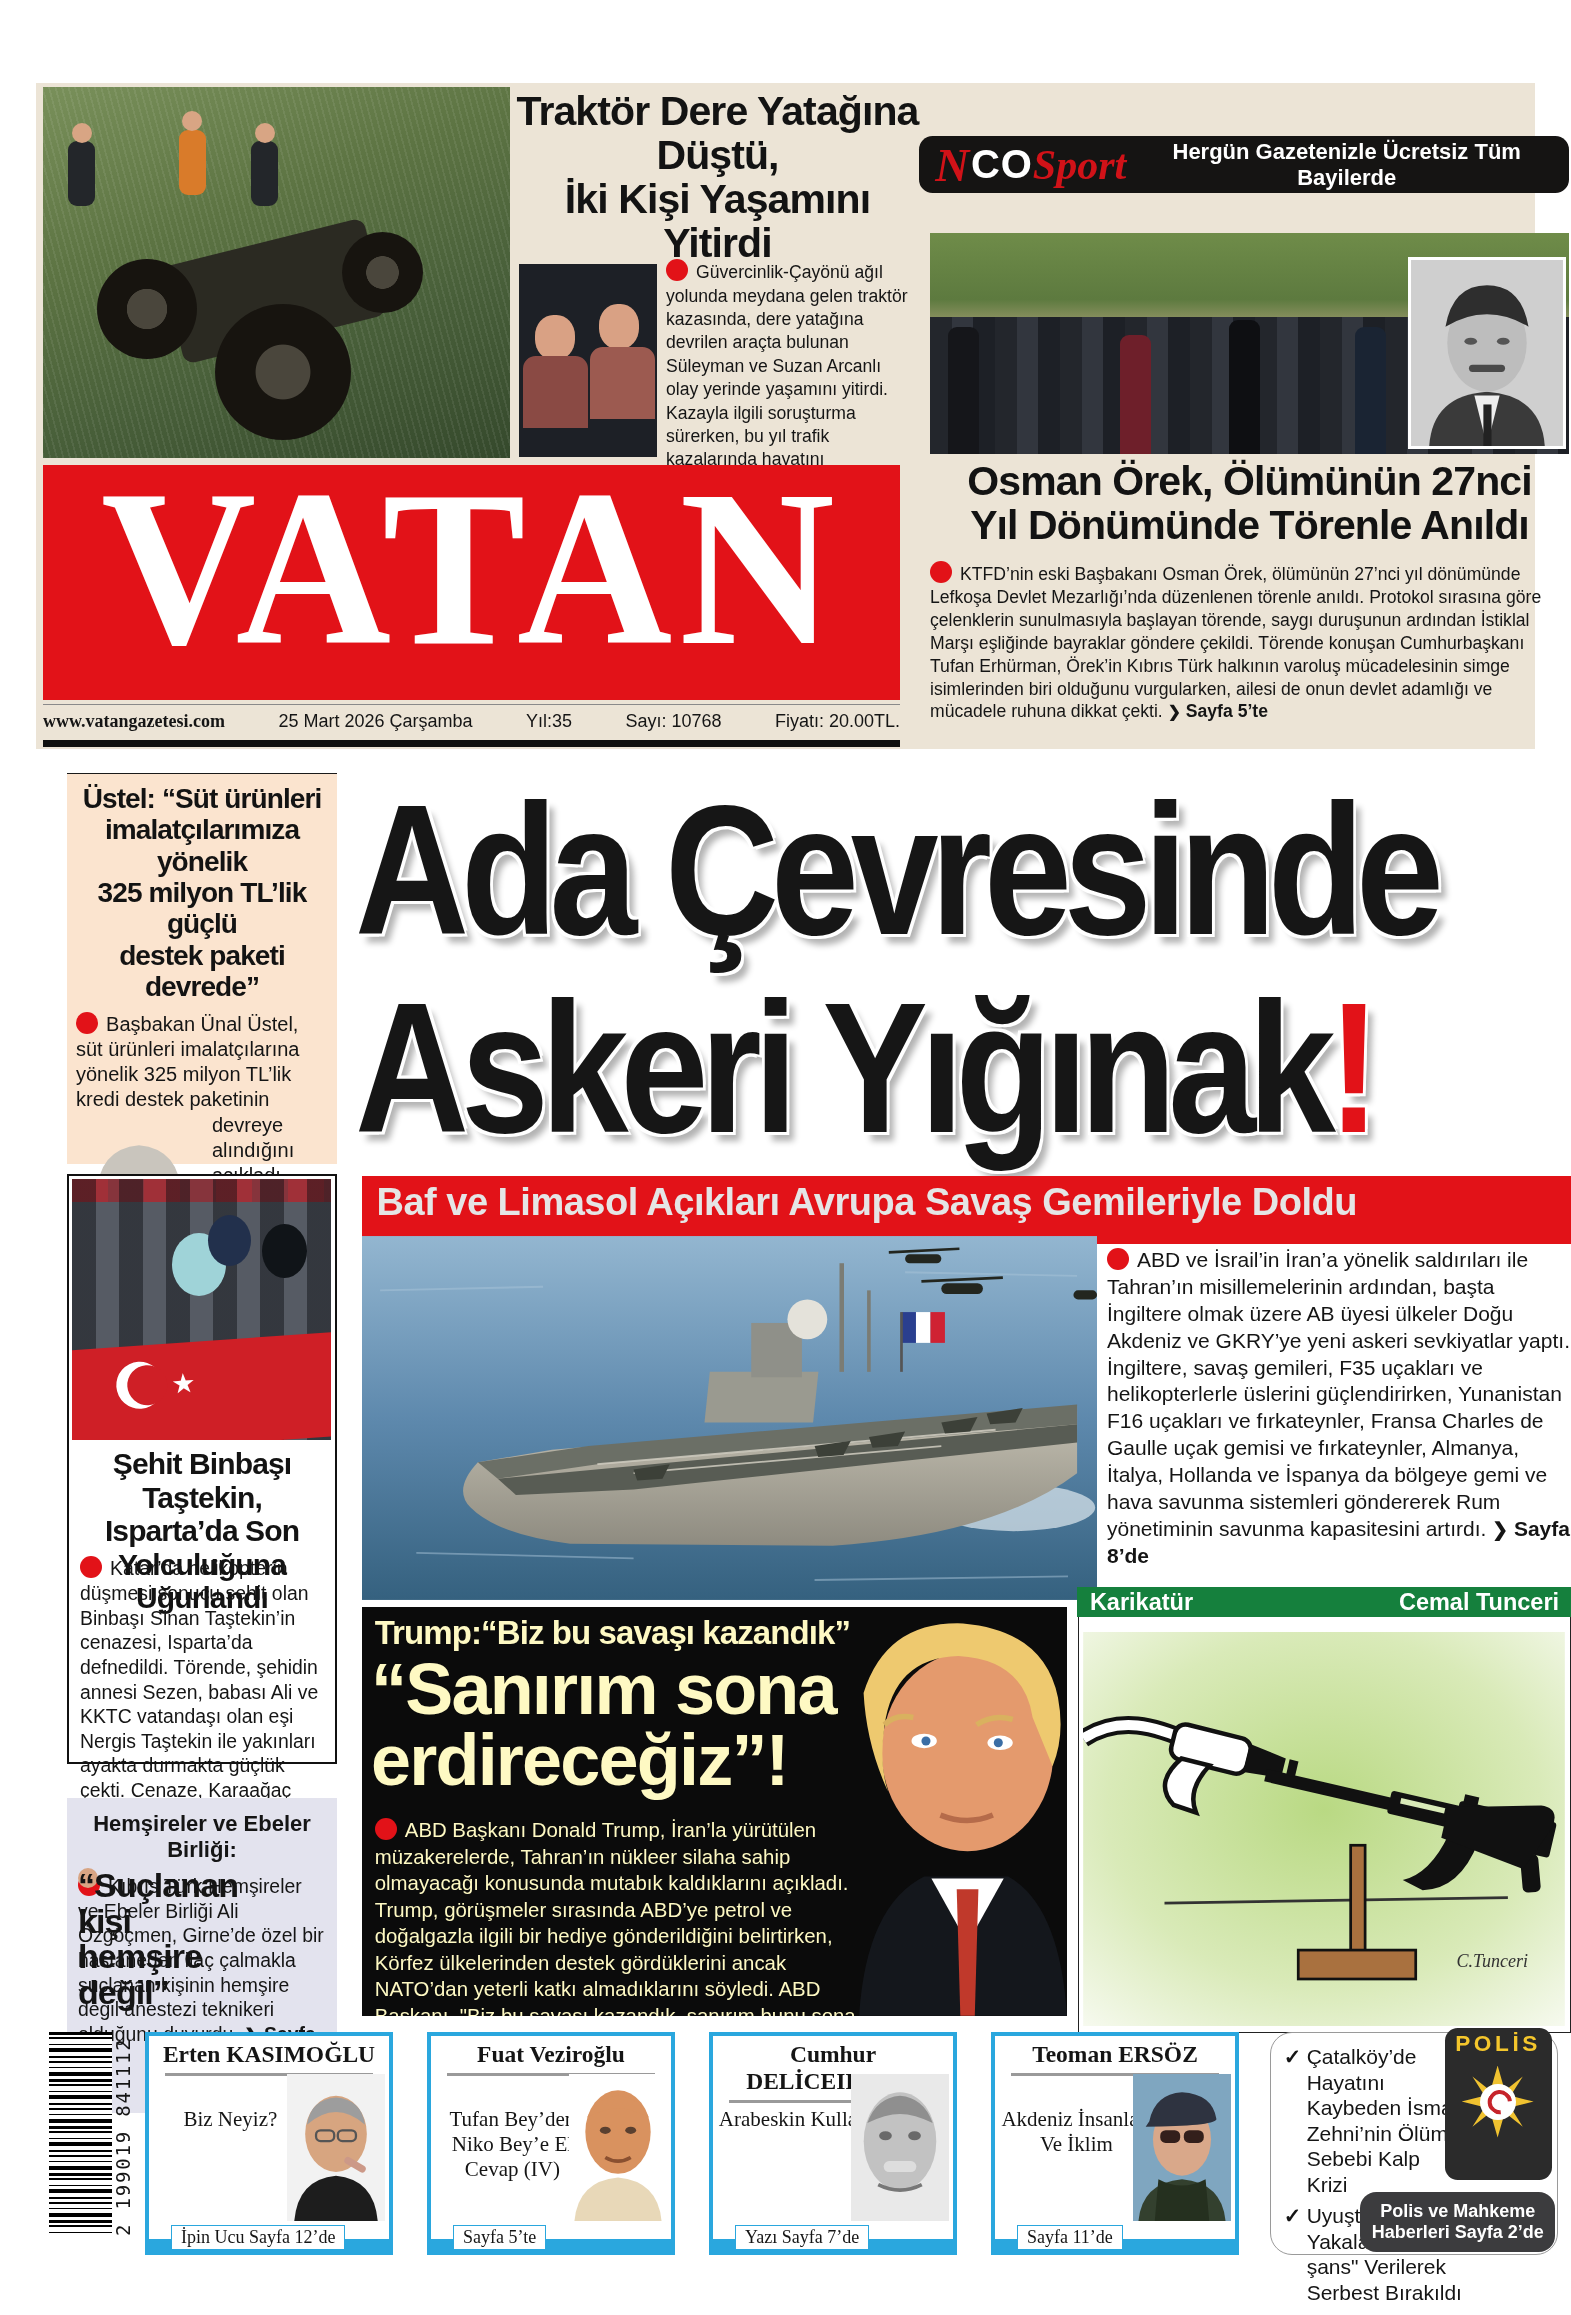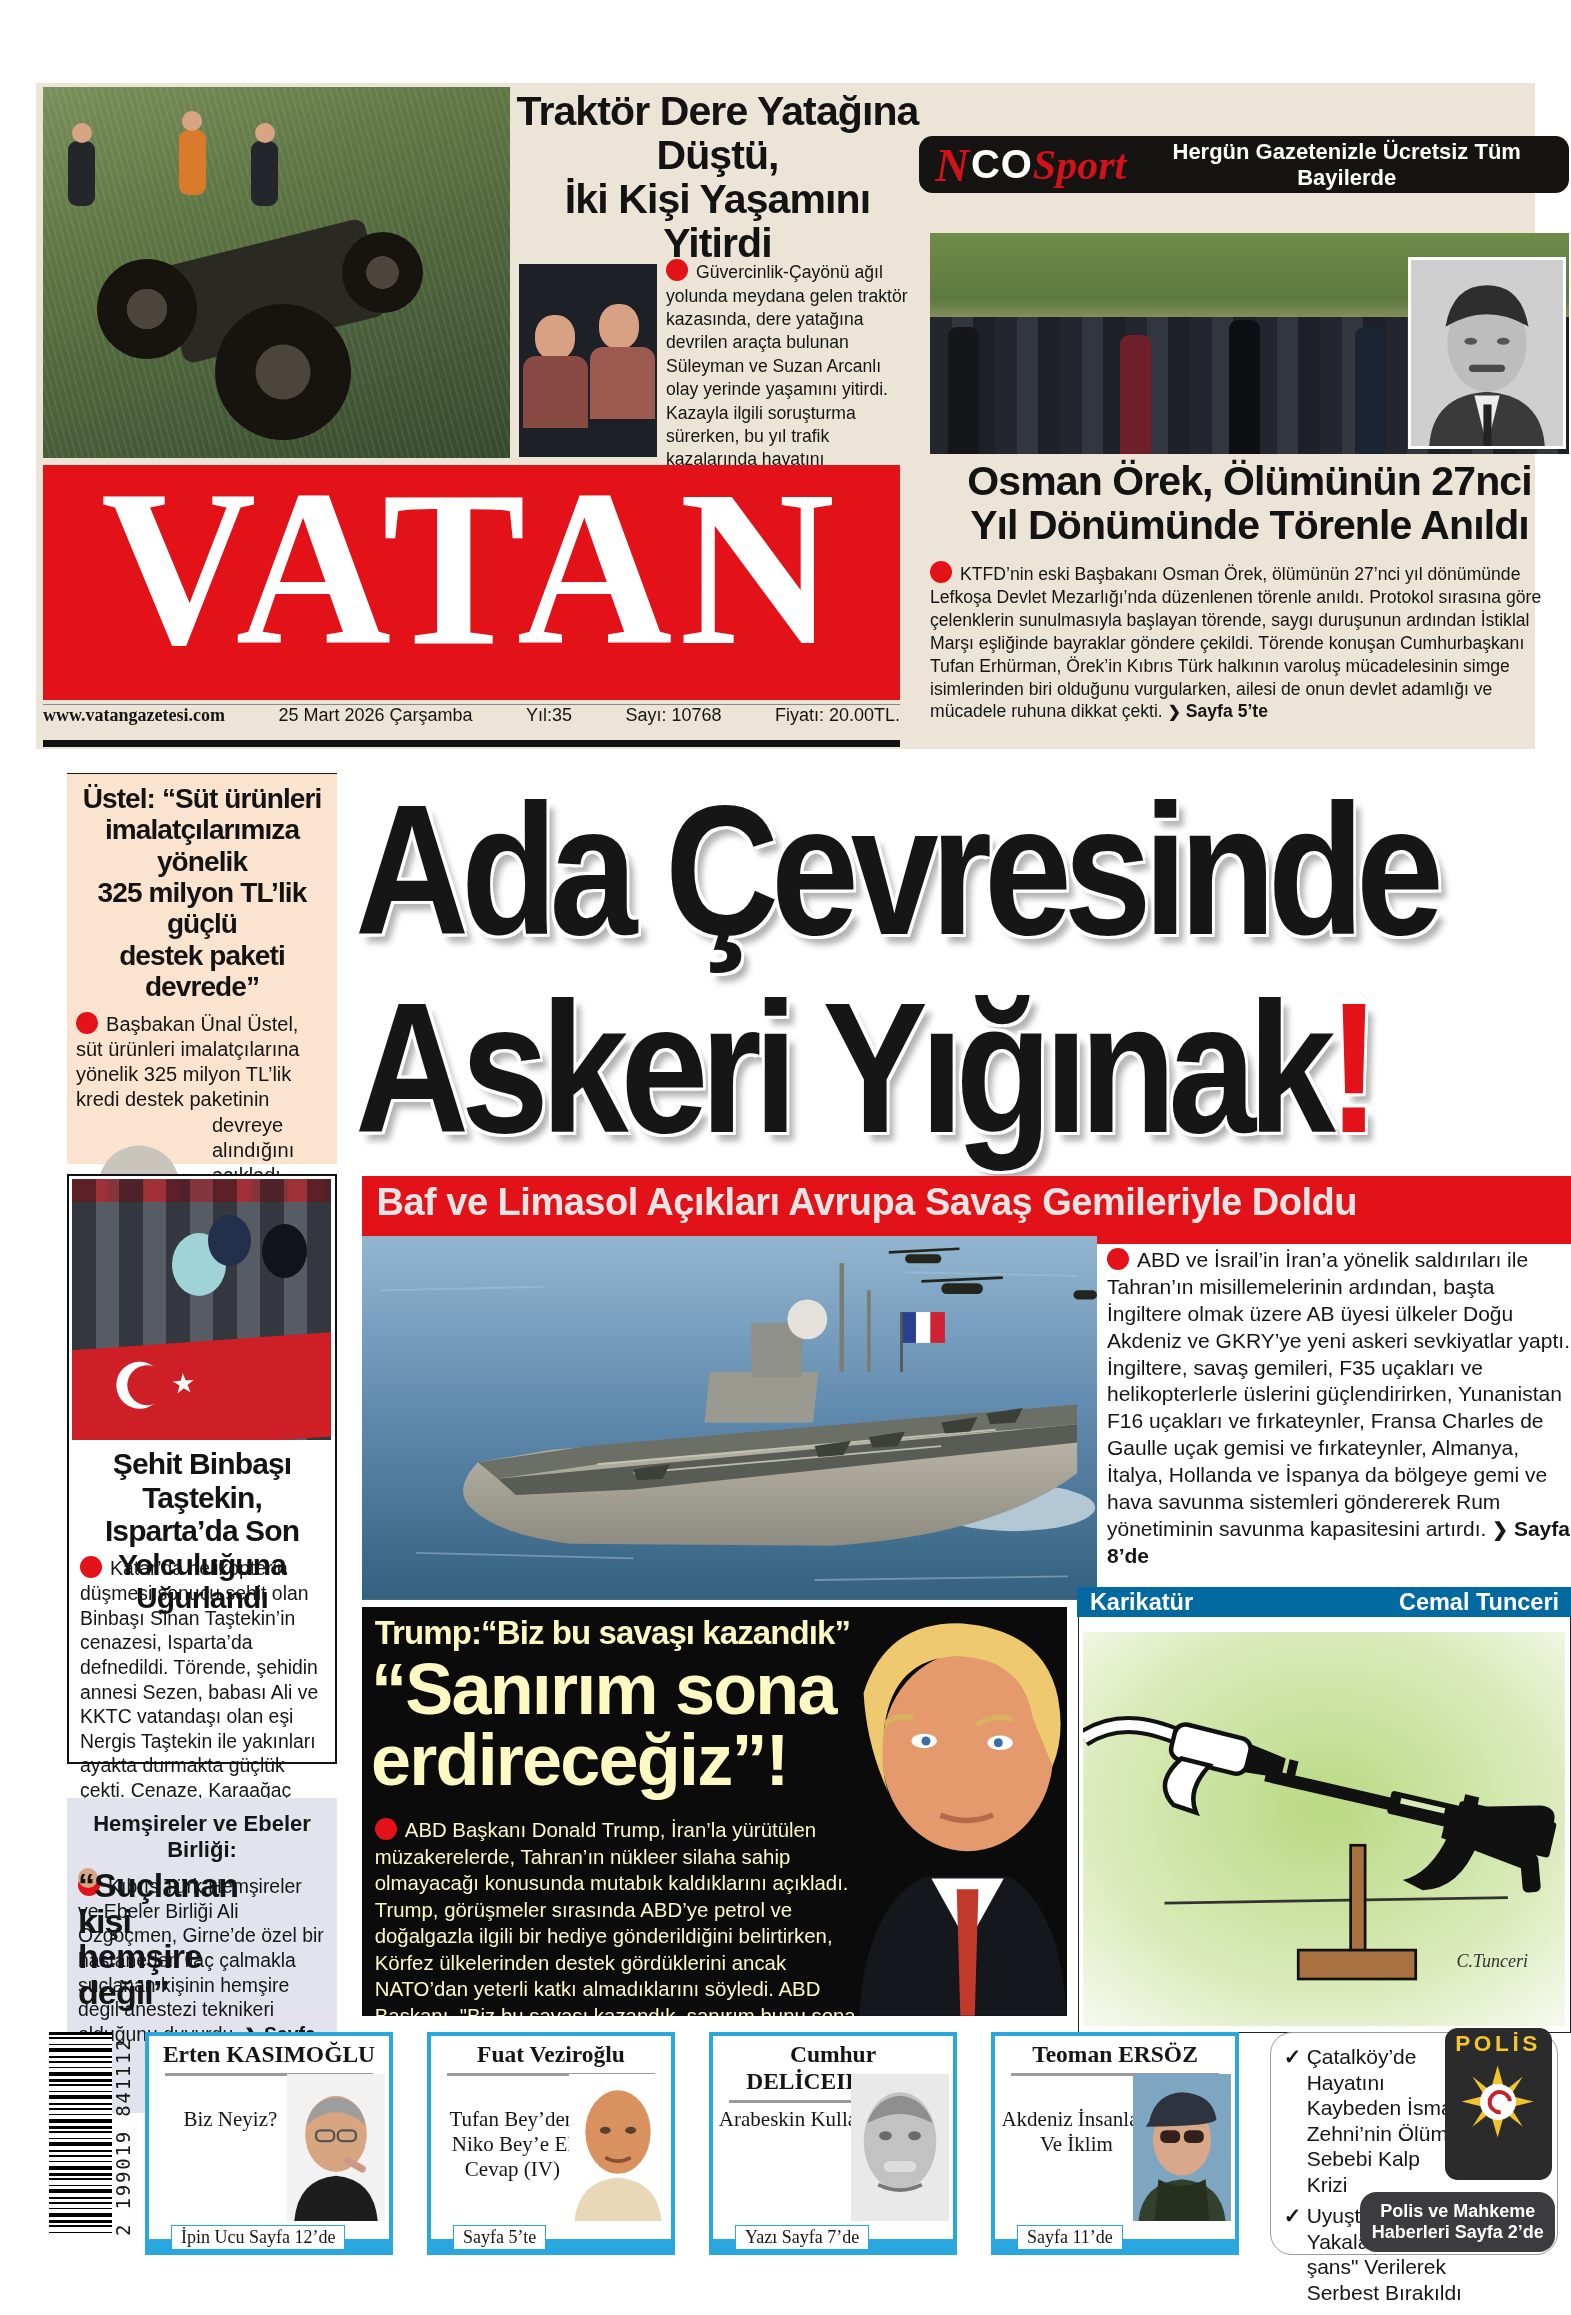--- a/index.html
+++ b/index.html
@@ -52,21 +52,21 @@
     font-size:41px;line-height:1.07;}
   #orek-body{left:930px;top:561px;width:639px;height:174px;font-size:17.6px;line-height:1.3;}
   
   #masthead{left:43px;top:465px;width:857px;height:235px;background:#e21218;text-align:center;}
   #vatan{position:absolute;left:0;right:0;top:-9px;color:#fff;
     font:bold 215px "Liberation Serif",serif;letter-spacing:7.2px;transform:scaleY(1.04);
     transform-origin:center top;line-height:1;}
   #mast-sub{position:absolute;left:0;right:0;bottom:5.4px;color:#fff;
     font:bold 22.6px "Liberation Serif",serif;}
   #dateline{left:43px;top:704px;width:857px;height:33px;border-top:1.8px solid #8a8a8a;
-    display:flex;justify-content:space-between;font-size:18px;}
+    display:flex;align-items:center;justify-content:space-between;font-size:18px;}
   #dateline .web{font-weight:bold;font-family:"Liberation Serif",serif;}
   #blackrule{left:43px;top:740px;width:857px;height:7.2px;background:#111;}
   
   #ustel{left:67px;top:773px;width:270px;height:391px;background:#fbe4cf;box-sizing:border-box;
          padding:9px 9px 0 9px;border-top:1.8px solid #1a1a1a;}
   #ustel .head{position:static;width:auto;height:auto;border-radius:0;background:none;
     text-align:center;font-size:28px;line-height:1.12;font-weight:bold;letter-spacing:-0.9px;color:#131313;}
   #ustel .body{margin-top:9px;font-size:20px;line-height:1.26;}
   #ustel-photo{float:left;width:136px;height:217px;margin:5.4px 5.4px 0 -5.4px;shape-outside:inset(0);}
   
@@ -112,21 +112,21 @@
   
   #trump{left:362px;top:1607px;width:705px;height:409px;background:#0b0b0b;color:#fef9c3;overflow:hidden;}
   #trump .kick{position:absolute;left:12.7px;top:7.2px;font-weight:bold;font-size:33px;letter-spacing:-0.9px;}
   #trump .h1{position:absolute;left:9px;top:47px;font-weight:bold;font-size:72px;letter-spacing:-1.8px;
     line-height:0.98;width:579px;}
   #trump .body{position:absolute;left:12.7px;top:210px;width:507px;font-size:20.4px;line-height:1.3;}
   #trump-face{position:absolute;right:0;top:0;width:226px;height:409px;}
   
   #karik{left:1078px;top:1588px;width:493px;height:445px;background:#fff;border:1.8px solid #222;
     box-sizing:border-box;}
-  #karik .hdr{position:absolute;left:-1.8px;top:-1.8px;right:-1.8px;height:30px;background:#0369a1;color:#fff;
+  #karik .hdr{position:absolute;left:-1.8px;top:-1.8px;right:-1.8px;height:30px;background:#15803d;color:#fff;
     display:flex;justify-content:space-between;align-items:center;padding:0 12.7px;
     font-weight:bold;font-size:23.5px;}
   #cartoon{position:absolute;left:3.6px;top:43px;right:3.6px;bottom:3.6px;}
   #ksig{position:absolute;right:42px;bottom:60px;font:italic 18px "Liberation Serif",serif;color:#333;}
   
   #barcode{left:49px;top:2032px;width:63px;height:204px;
     background:repeating-linear-gradient(180deg,#000 0 2.7px,#fff 2.7px 5.4px,#000 5.4px 7.2px,#fff 7.2px 11.8px,
       #000 11.8px 12.7px,#fff 12.7px 16.3px,#000 16.3px 20px,#fff 20px 23.5px);}
   #barcode-digits{left:112px;top:2032px;width:25px;height:204px;
     font-family:"DejaVu Sans Mono",monospace;font-size:19px;writing-mode:vertical-rl;

